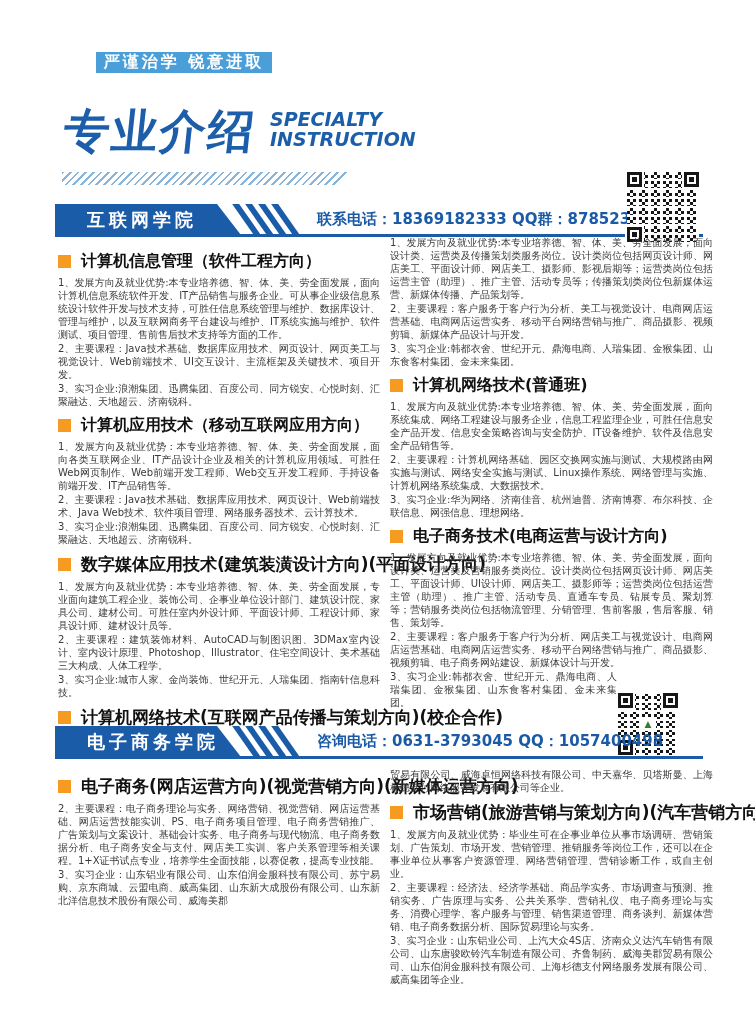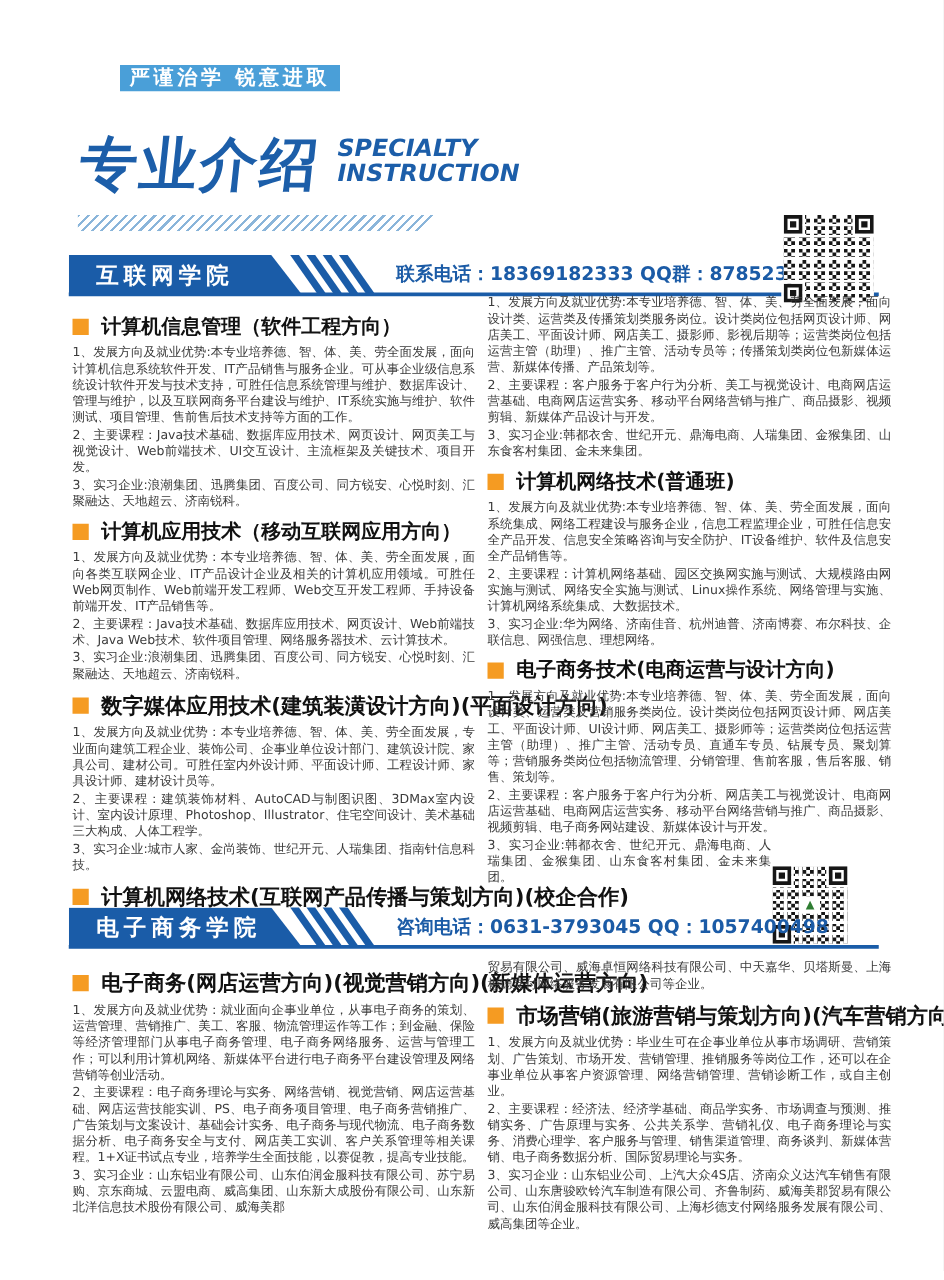--- a/index.html
+++ b/index.html
@@ -18,21 +18,21 @@
   .title-cn { font-size:46px; font-weight:bold; color:#1c5ea9; transform:skewX(-6deg); line-height:1; letter-spacing:2px; }
   .title-en { margin-left:14px; margin-bottom:4px; color:#1c5ea9; font-style:italic; font-weight:bold;
               font-size:19px; line-height:1.05; }
   .hatch-band { position:absolute; left:62px; top:172px; width:286px; height:13px;
                 background:repeating-linear-gradient(135deg,#8ab5da 0 1.8px,#ffffff 1.8px 5.4px);
                 clip-path:polygon(0 0,100% 0,calc(100% - 9px) 100%,0 100%); }
 
   
   .college-row { position:absolute; left:55px; width:648px; height:31px; display:flex; align-items:center; }
   .college-banner { width:186px; height:31px; background:#1a5ca8; color:#fff; font-weight:bold; font-size:18px;
-                    letter-spacing:4px; display:flex; align-items:center; padding-left:22px;
+                    letter-spacing:4px; display:flex; align-items:center; padding-left:32px;
                     clip-path:polygon(0 0,calc(100% - 24px) 0,100% 100%,0 100%); }
   .stripes { display:flex; margin-left:2px; height:31px; }
   .stripe { width:7px; height:31px; background:#1a5ca8; margin-right:6px; transform:skewX(35deg); }
   .contact { margin-left:22px; color:#1b5ba6; font-weight:bold; font-size:15px; white-space:nowrap; }
   .hr-line { position:absolute; left:55px; width:648px; height:2.5px; background:#1a5ca8; }
 
   
   .qr { position:absolute; background:
         repeating-linear-gradient(90deg,transparent 0 9px,#fff 9px 12px),
         repeating-linear-gradient(0deg,transparent 0 7px,#fff 7px 9px),
@@ -190,21 +190,20 @@
   </div>
   <div class="hr-line" style="top:756px;"></div>
 
   <div class="col" style="left:58px; top:770px; width:322px;">
     <div class="section">
       <div class="sec-header">
         <span class="bullet"></span>
         <span class="sec-title tight">电子商务(网店运营方向)(视觉营销方向)(新媒体运营方向)</span>
       </div>
       <div class="sec-body">
-        <p>1、发展方向及就业优势：就业面向企事业单位，从事电子商务的策划、运营管理、营销推广、美工、客服、物流管理运作等工作；到金融、保险等经济管理部门从事电子商务管理、电子商务网络服务、运营与管理工作；可以利用计算机网络、新媒体平台进行电子商务平台建设管理及网络营销等创业活动。</p>
         <p>2、主要课程：电子商务理论与实务、网络营销、视觉营销、网店运营基础、网店运营技能实训、PS、电子商务项目管理、电子商务营销推广、广告策划与文案设计、基础会计实务、电子商务与现代物流、电子商务数据分析、电子商务安全与支付、网店美工实训、客户关系管理等相关课程。1+X证书试点专业，培养学生全面技能，以赛促教，提高专业技能。</p>
         <p>3、实习企业：山东铝业有限公司、山东伯润金服科技有限公司、苏宁易购、京东商城、云盟电商、威高集团、山东新大成股份有限公司、山东新北洋信息技术股份有限公司、威海美郡</p>
       </div>
     </div>
   </div>
 
   <div class="col" style="left:390px; top:768px; width:323px;">
     <div class="section">
       <div class="sec-body">
         <p>贸易有限公司、威海卓恒网络科技有限公司、中天嘉华、贝塔斯曼、上海彬德支付网络服务发展有限公司等企业。</p>

